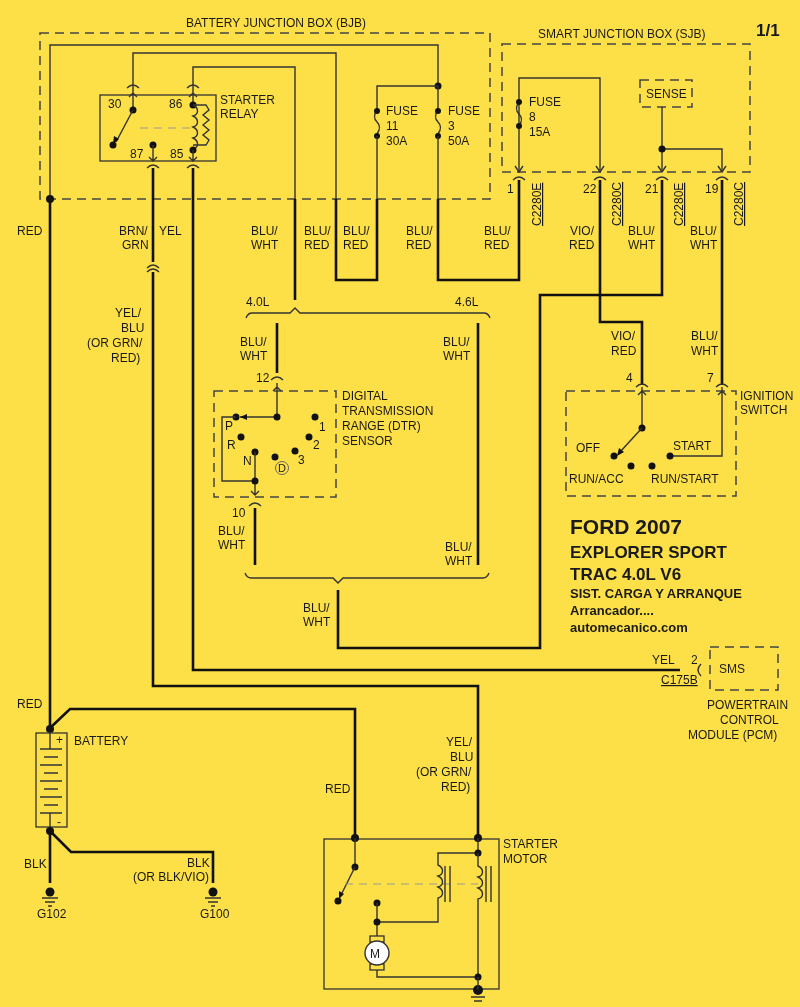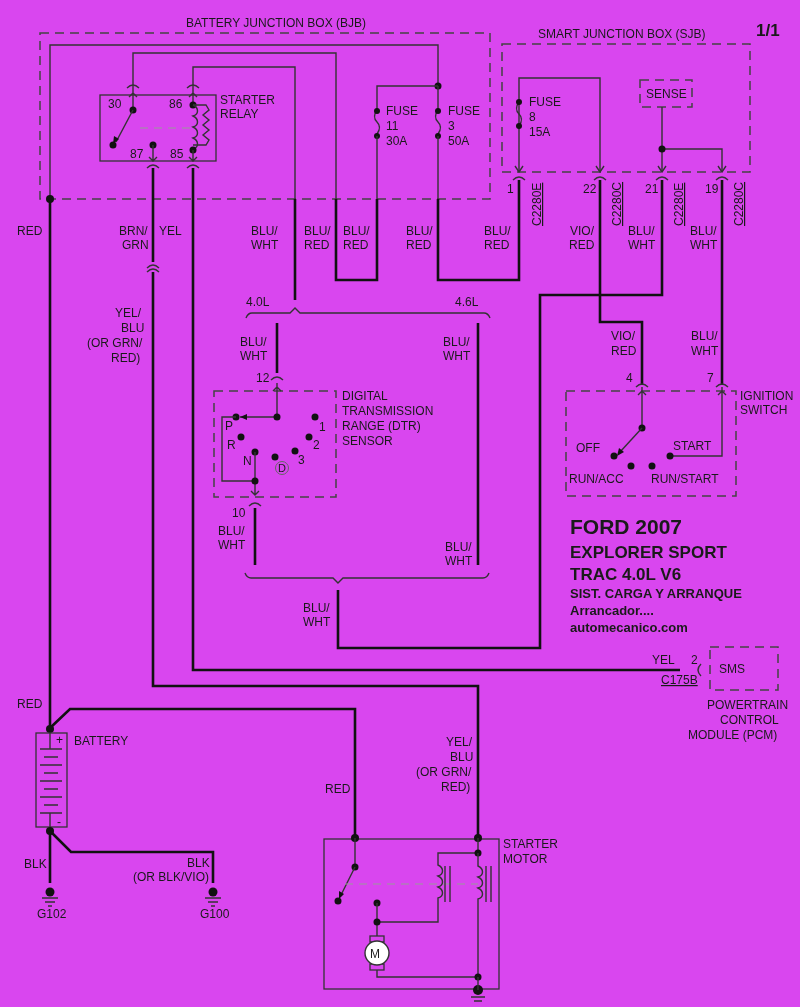--- a/index.html
+++ b/index.html
@@ -1,16 +1,16 @@
 <!DOCTYPE html>
 <html><head>
 <meta charset="utf-8">
 <style>
   html, body { margin:0; padding:0; background:#ffffff; }
-  #stage { position:relative; width:800px; height:1007px; overflow:hidden; background:#d946ef; }
+  #stage { position:relative; width:800px; height:1007px; overflow:hidden; background:#fde047; }
   svg { position:absolute; left:0; top:0; }
   text { font-family:"Liberation Sans", sans-serif; fill:#1a1a1a; }
   .lbl { font-size:12px; }
   .lbl-sm { font-size:11px; }
   .title1 { font-size:21px; font-weight:bold; }
   .title2 { font-size:17px; font-weight:bold; }
   .title3 { font-size:13px; font-weight:bold; }
   .page { font-size:17px; font-weight:bold; }
   .w { stroke:#111; stroke-width:2.6; fill:none; }
   .wi { stroke:#333; stroke-width:1.4; fill:none; }

